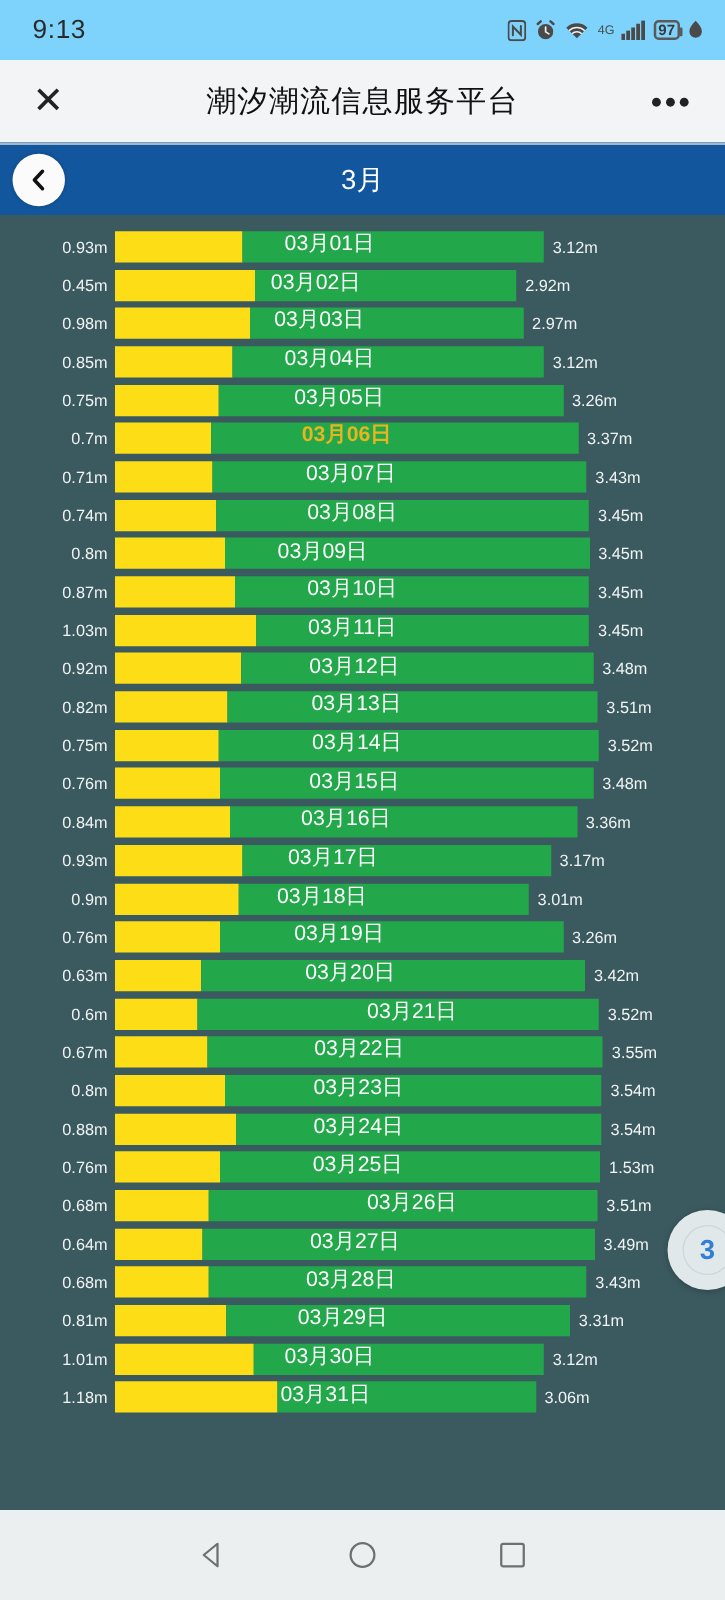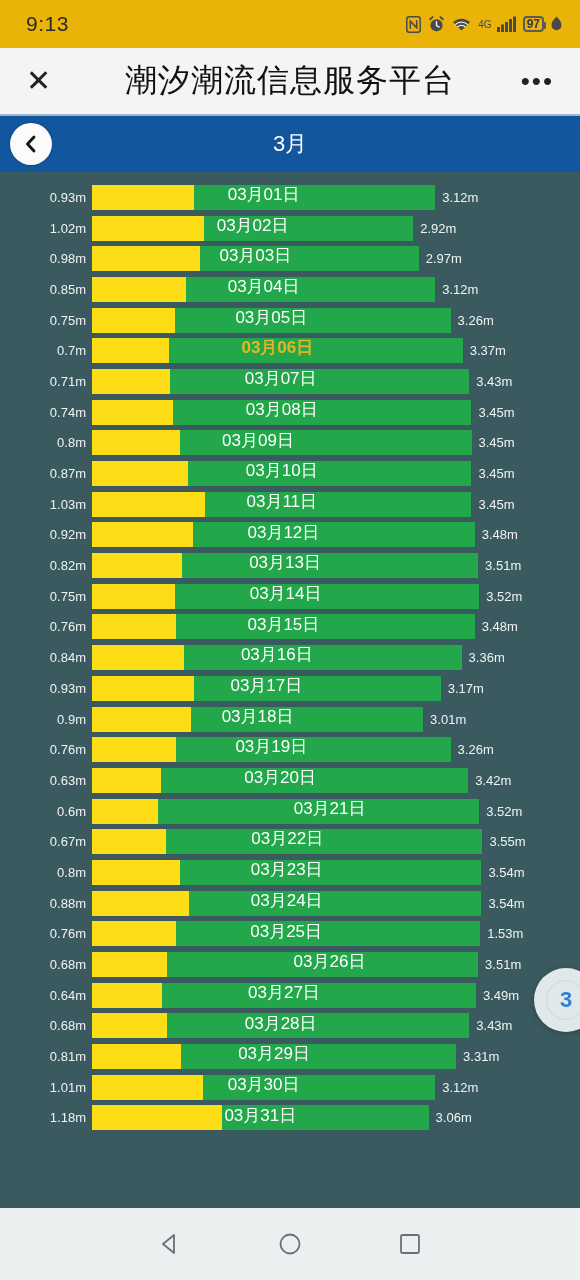--- a/index.html
+++ b/index.html
@@ -5,21 +5,21 @@
   * { margin:0; padding:0; box-sizing:border-box; }
   html, body {
     width:580px; height:1280px;
     font-family:"Liberation Sans","DejaVu Sans",sans-serif;
     background:#3b5a5f; overflow:hidden;
   }
   #screen { position:relative; width:580px; height:1280px; background:#3b5a5f; }
 
   
   .statusbar {
-    height:48px; background:#eab308; display:flex; align-items:center;
+    height:48px; background:#7dd3fc; display:flex; align-items:center;
     justify-content:space-between; padding:0 18px 0 26px;
   }
   .status-time { font-size:21px; color:#2a2a2a; letter-spacing:.5px; }
   .status-icons { display:flex; align-items:center; gap:7px; }
   .si { display:inline-flex; align-items:flex-end; color:#4a4a4a; }
   .si svg { display:block; }
   .batt {
     border:2px solid #5a5a5a; border-radius:4px; padding:0 2px;
     font-size:12px; line-height:14px; height:16px; color:#3a3a3a;
     display:flex; align-items:center; font-weight:bold; position:relative;
@@ -29,21 +29,21 @@
   .netlabel{ font-size:10px; vertical-align:super; margin-right:-2px; color:#4a4a4a; }
 
   
   .appbar {
     height:66px; background:#f2f4f5; display:flex; align-items:center;
     padding:0 26px; position:relative;
   }
   .appbar-close { font-size:30px; color:#222; line-height:1; font-weight:300; cursor:pointer; }
   .appbar-title {
     position:absolute; left:0; right:0; text-align:center;
-    font-size:32px; color:#111; font-weight:500; letter-spacing:1px;
+    font-size:24px; color:#111; font-weight:500; letter-spacing:1px;
     pointer-events:none;
   }
   .appbar-more { margin-left:auto; font-size:26px; color:#222; letter-spacing:2px; line-height:1; cursor:pointer; }
 
   
   .monthbar {
     height:58px; background:#12569e; display:flex; align-items:center;
     position:relative; border-top:2px solid #9fb8cf;
   }
   .backbtn {
@@ -175,21 +175,21 @@
       <div class="row">
         <span class="low-label">0.93m</span>
         <span class="bars">
           <span class="bar-low" style="width: 102.3px;"></span>
           <span class="bar-high" style="width: 240.9px;"></span>
         </span>
         <span class="date-label" style="left: 92px; width: 343.2px; right: auto;">03月01日</span>
         <span class="high-label">3.12m</span>
       </div>
       <div class="row">
-        <span class="low-label">1.02m</span>
+        <span class="low-label">0.45m</span>
         <span class="bars">
           <span class="bar-low" style="width: 112.2px;"></span>
           <span class="bar-high" style="width: 209px;"></span>
         </span>
         <span class="date-label" style="left: 92px; width: 321.2px; right: auto;">03月02日</span>
         <span class="high-label">2.92m</span>
       </div>
       <div class="row">
         <span class="low-label">0.98m</span>
         <span class="bars">

